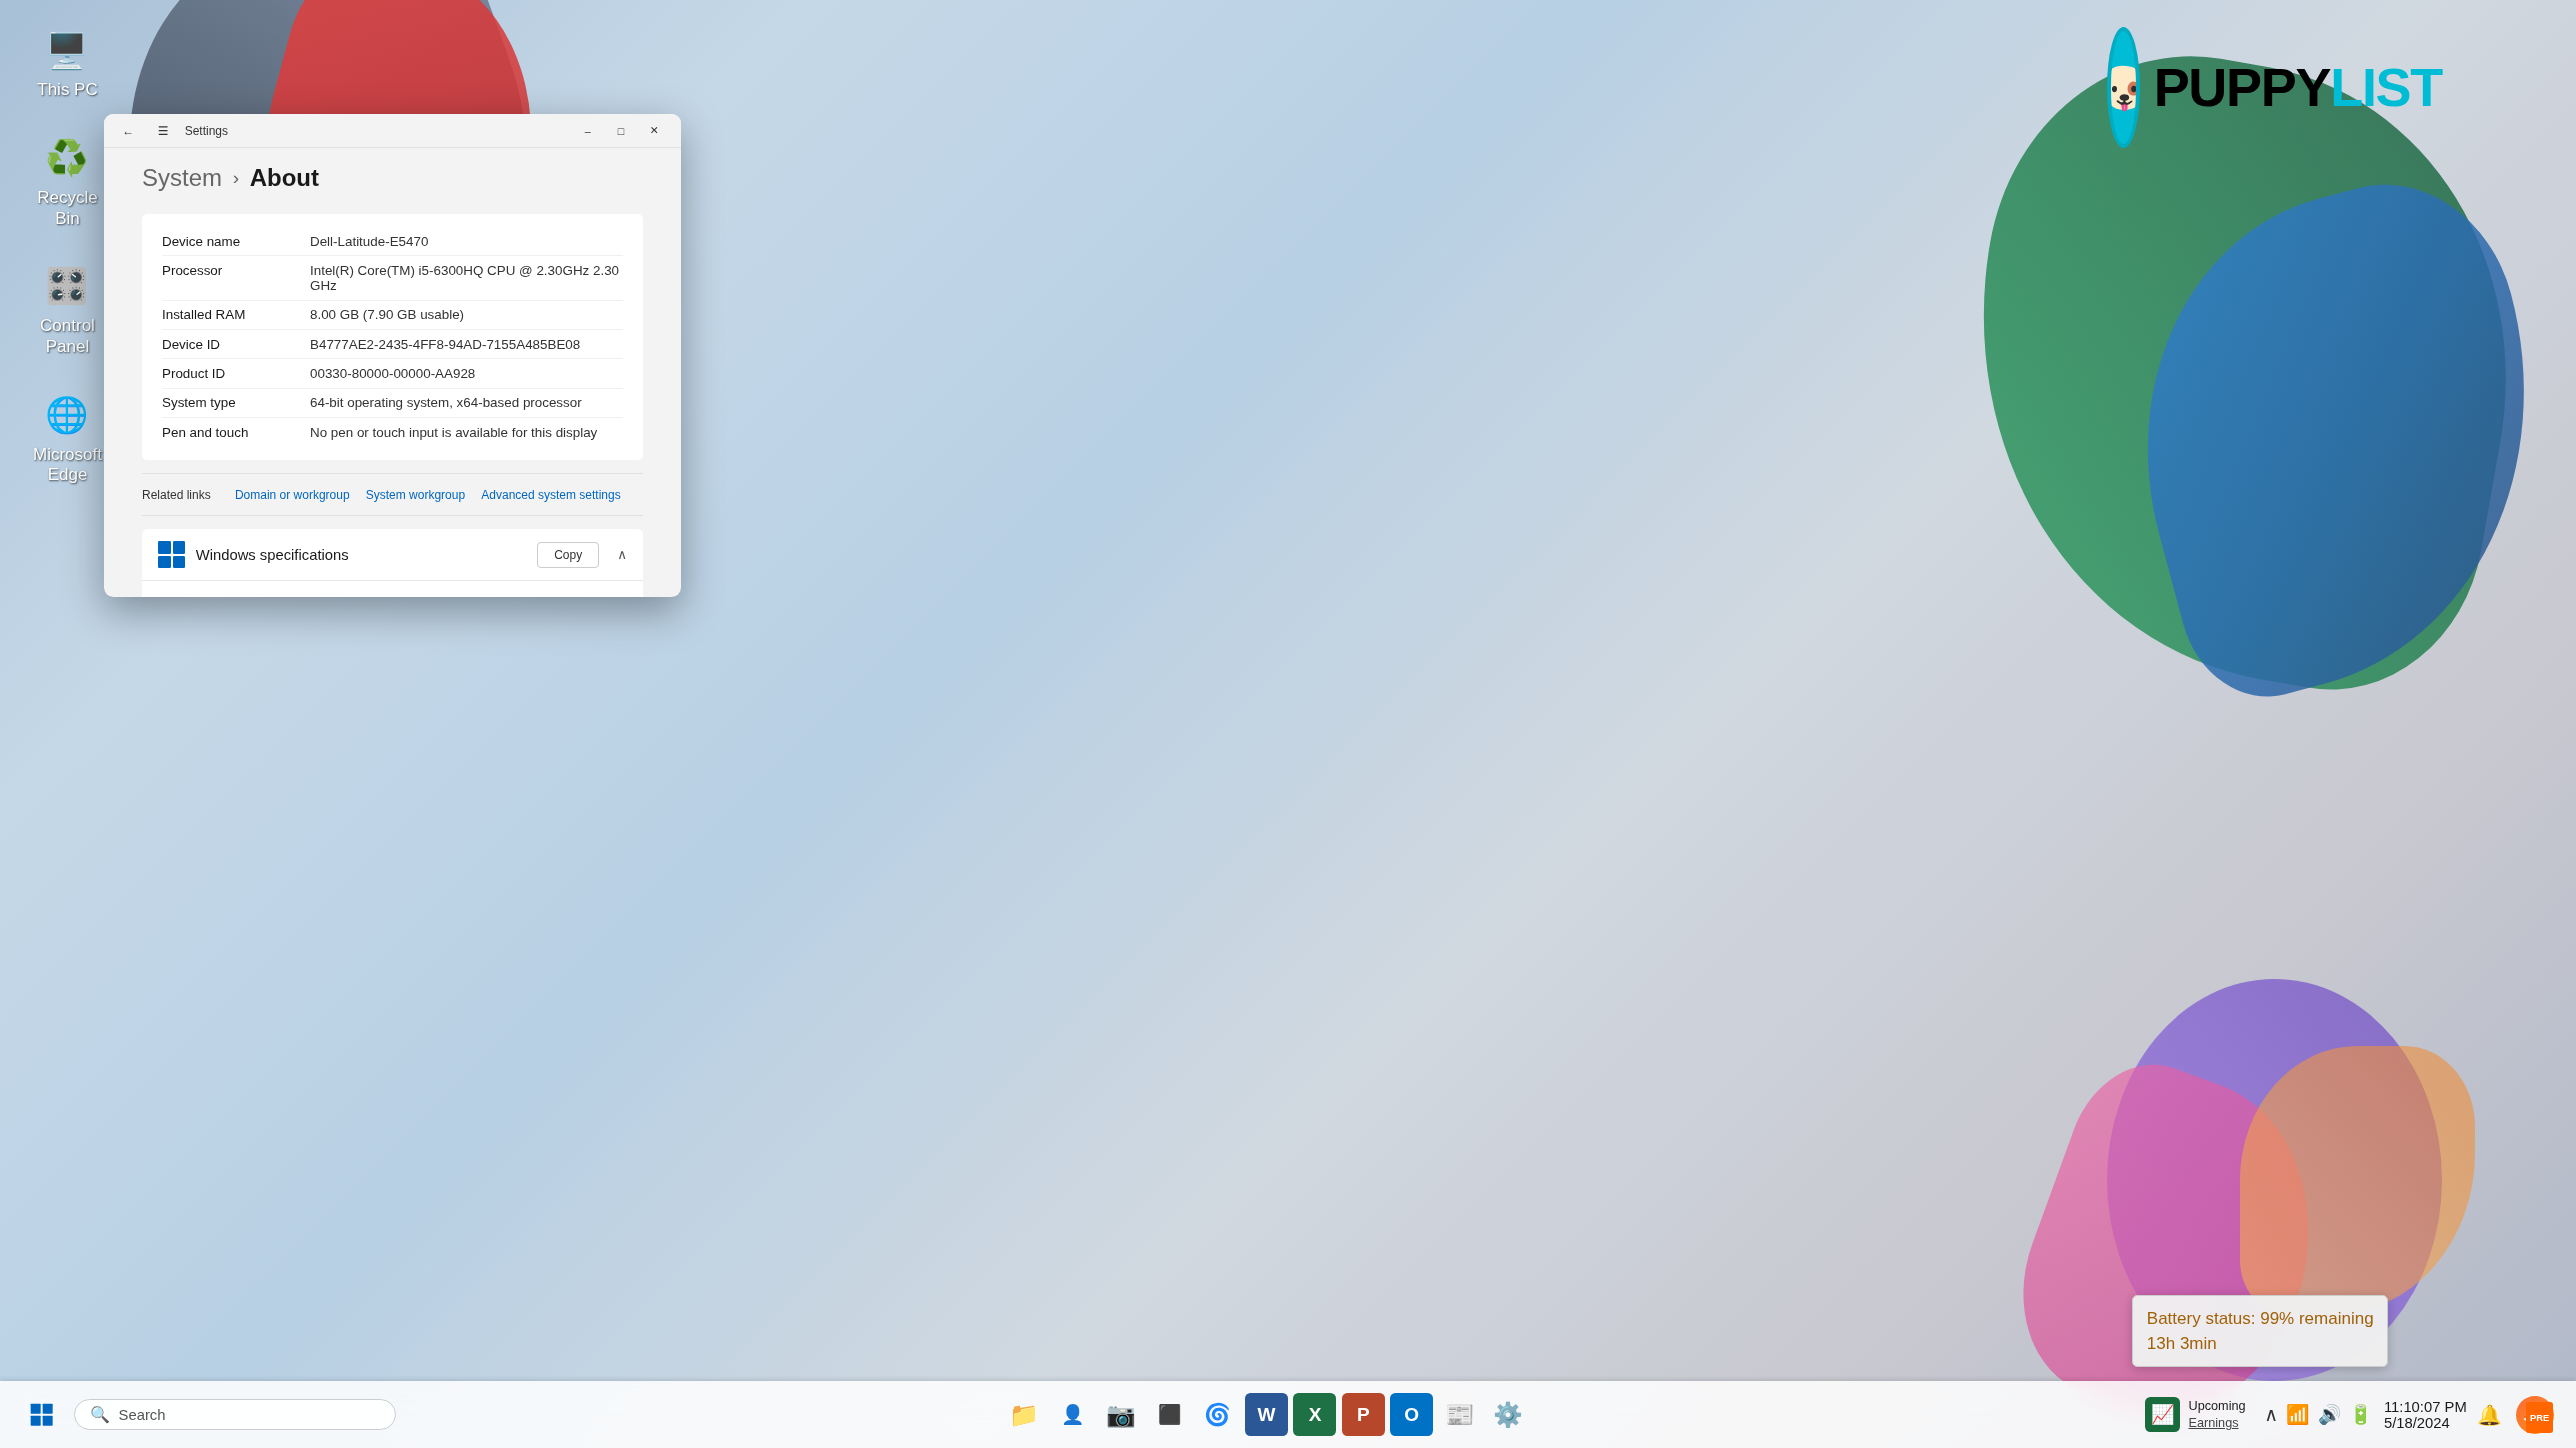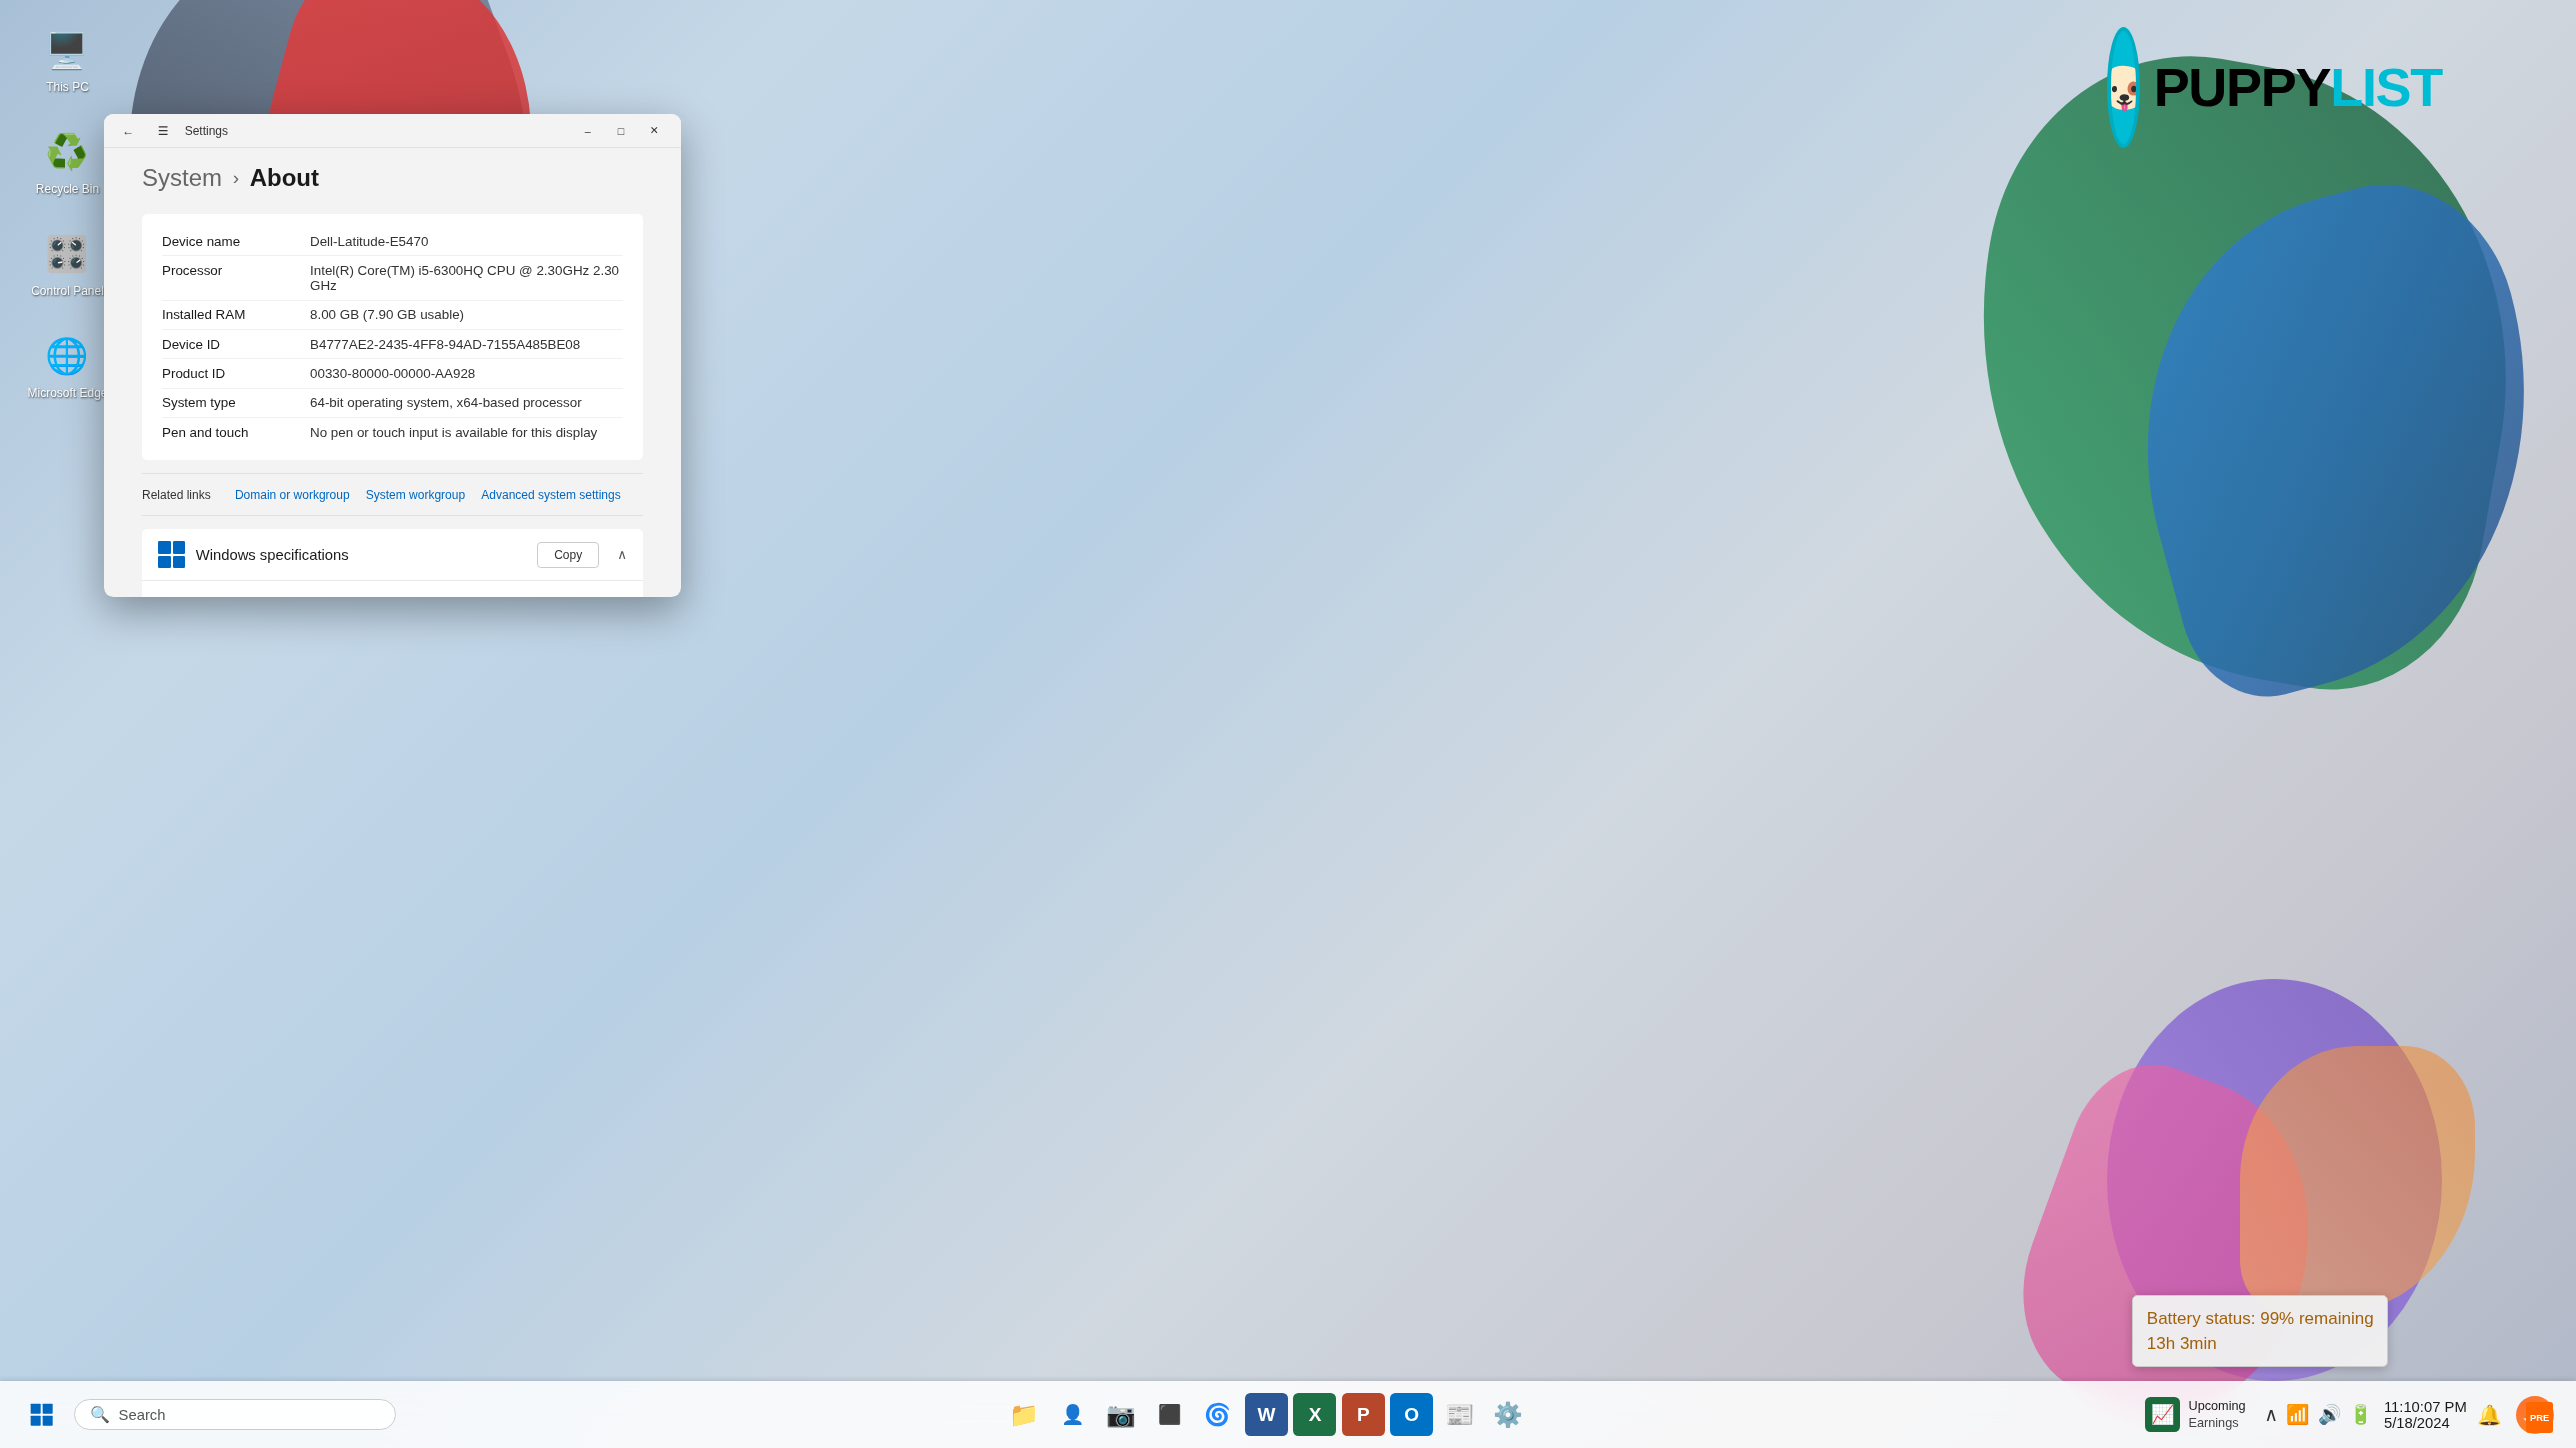--- a/index.html
+++ b/index.html
@@ -44,21 +44,21 @@
       width: 48px;
       height: 48px;
       display: flex;
       align-items: center;
       justify-content: center;
       font-size: 35px;
     }
 
     .desktop-icon .icon-label {
       color: white;
-      font-size: 12px;
+      font-size: 17px;
       text-align: center;
       text-shadow: 0.7px 0.7px 2px rgba(0,0,0,0.7);
       line-height: 1.2;
     }
 
     
     .puppy-logo {
       position: absolute;
       top: 13.4px;
       right: 134px;
@@ -454,21 +454,21 @@
       font-size: 19px;
     }
 
     .ue-text {
       font-size: 12.7px;
       color: #1a1a1a;
       line-height: 1.3;
     }
 
     .ue-line1 { font-weight: 500; }
-    .ue-line2 { font-weight: 400; color: #444; }
+    .ue-line2 { font-weight: 400; color: #444; text-decoration: underline; }
 
     
     .notification-btn {
       font-size: 20px;
       cursor: pointer;
       color: #333;
     }
 
     .user-avatar {
       width: 38px;

